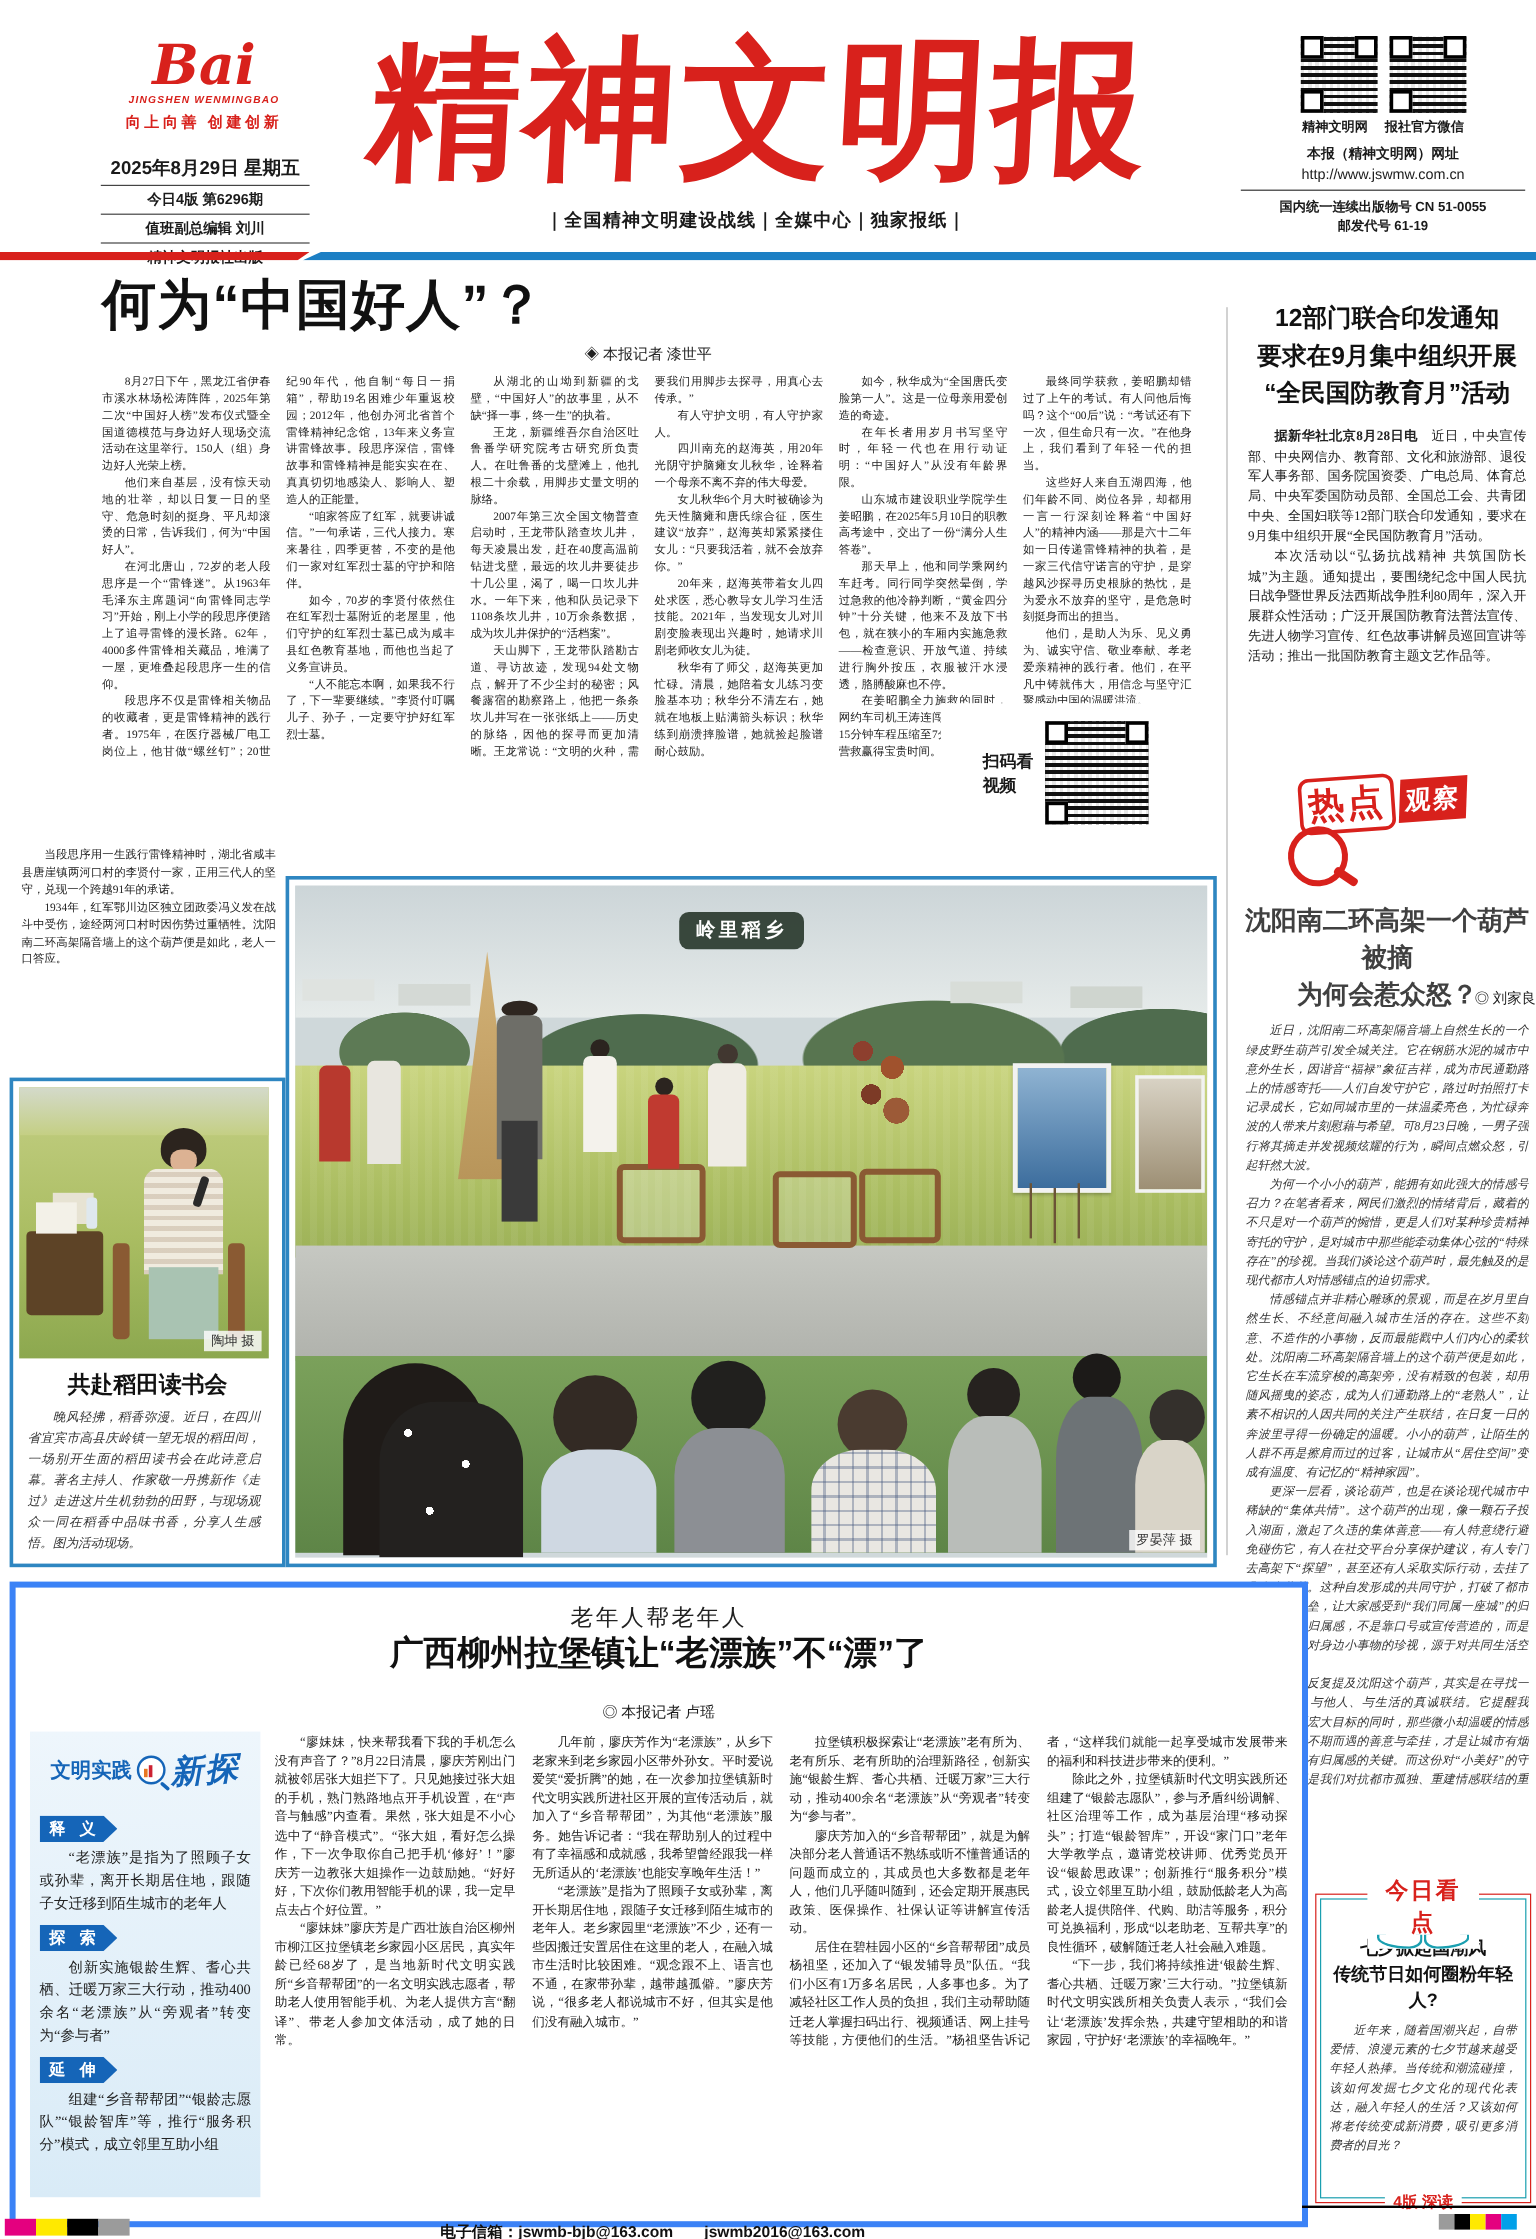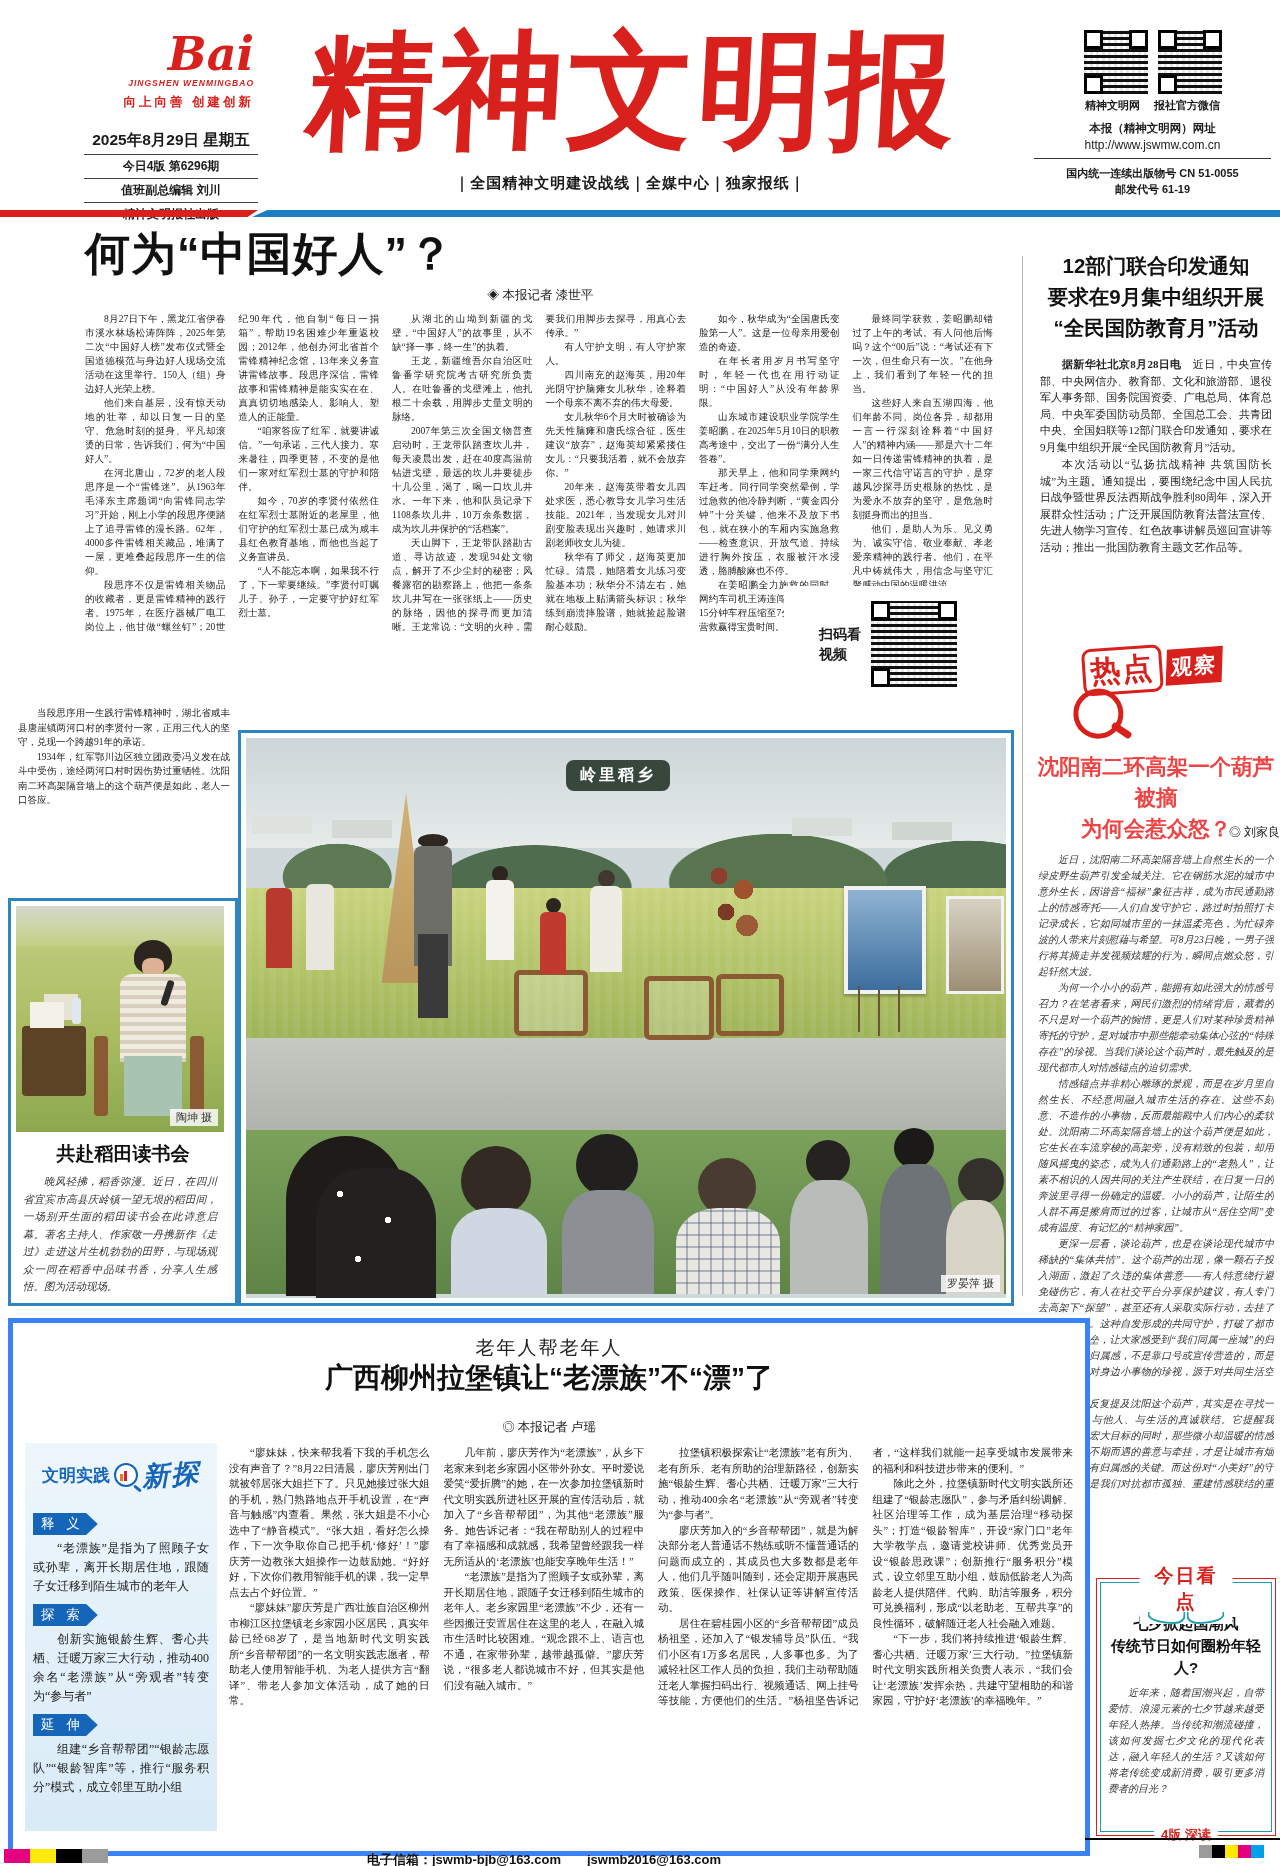--- a/index.html
+++ b/index.html
@@ -4,21 +4,21 @@
 <style>
   html,body{margin:0;padding:0;background:#fff;}
   .page{position:relative;width:1280px;height:1866px;background:#fff;overflow:hidden;
         font-family:"Liberation Serif",serif;color:#1a1a1a;}
   .abs{position:absolute;}
   .kai{font-family:"DejaVu Serif",serif;font-style:italic;}
   .just{text-align:justify;text-justify:inter-character;font-family:Liberation Serif, serif;}
   .para{margin:0;text-indent:2em;}
 
   
-  #logo{left:86px;top:30px;width:168px;text-align:right;}
+  #logo{left:86px;top:30px;width:168px;text-align:center;}
   #logo .script{font-family:"DejaVu Serif",serif;font-style:italic;font-weight:bold;
                 font-size:46px;color:#d8211c;line-height:48px;}
   #logo .lsub{font-family:"Liberation Sans",sans-serif;font-style:italic;font-weight:bold;
               font-size:8.5px;color:#d8211c;letter-spacing:1px;}
   #logo .slogan{font-family:"Liberation Sans",sans-serif;font-weight:bold;font-size:12.5px;
                 color:#d8211c;letter-spacing:3px;margin-top:6px;}
   #datebox{left:84px;top:128px;width:174px;text-align:center;font-family:"Liberation Sans",sans-serif;}
   #datebox .r1{font-size:15.5px;font-weight:bold;padding:2px 0 3px;}
   #datebox .r{font-size:12px;font-weight:bold;border-top:1px solid #444;padding:3px 0;}
   #paper-title{left:250px;top:10px;width:765px;height:160px;text-align:center;
@@ -67,21 +67,21 @@
   .hb-row{display:flex;align-items:center;gap:4px;}
   .hb1{font-family:"Liberation Sans",sans-serif;font-weight:bold;font-size:30px;color:#d8211c;
        border:3px solid #d8211c;border-radius:9px;padding:0 5px;background:#fff;letter-spacing:2px;}
   .hb2{font-family:"Liberation Sans",sans-serif;font-weight:bold;font-size:21px;color:#fff;
        background:#d8211c;padding:4px 5px;letter-spacing:2px;transform:skewX(-6deg);}
   .lens{position:absolute;left:-12px;top:40px;width:40px;height:40px;border:5px solid #d8211c;
         border-radius:50%;background:transparent;}
   .lens-handle{position:absolute;left:24px;top:80px;width:22px;height:7px;background:#d8211c;
                transform:rotate(38deg);border-radius:3px;}
   #hotspot-headline{left:1032px;top:752px;width:248px;text-align:center;
-                    font-family:"Liberation Sans",sans-serif;font-weight:bold;font-size:21.5px;line-height:31px;color:#ef4444;}
+                    font-family:"Liberation Sans",sans-serif;font-weight:bold;font-size:21.5px;line-height:31px;color:#404040;}
   #hotspot-byline{left:1032px;top:824px;width:248px;text-align:right;font-size:12px;}
   #hotspot-body{left:1038px;top:852px;width:236px;height:706px;font-size:10px;line-height:16px;color:#333;overflow:hidden;}
 
   
   #today-box{left:1096px;top:1578px;width:178px;height:256px;border:1.5px solid #d8211c;background:#fff;}
   #today-inner{position:absolute;left:3px;top:3px;right:3px;bottom:3px;border:1px solid #1a9fb0;}
   #today-badge{position:absolute;left:50%;top:-16px;transform:translateX(-50%);background:#fff;
                padding:0 8px;text-align:center;}
   #today-badge .book{display:flex;justify-content:center;gap:1px;margin-top:-3px;}
   #today-badge .pg{width:34px;height:10px;border:2px solid #1a9fb0;border-top:none;border-radius:0 0 90% 14px/0 0 100% 10px;}
@@ -118,21 +118,21 @@
   #side-brand{display:flex;align-items:center;justify-content:center;gap:4px;margin:8px 0 14px;}
   #side-brand .b1{font-family:"Liberation Sans",sans-serif;font-weight:bold;font-size:17px;color:#1565b8;}
   .mag-icon{position:relative;width:20px;height:20px;border:2.5px solid #1565b8;border-radius:50%;background:#fff;}
   .mag-icon i{position:absolute;bottom:4px;display:block;width:3px;background:#e87722;}
   .mag-icon i.a{left:4px;height:7px;} .mag-icon i.b{left:8px;height:10px;background:#c23;}
   .mag-icon em{position:absolute;right:-6px;bottom:-5px;width:9px;height:3px;background:#1565b8;
                transform:rotate(40deg);border-radius:2px;}
   #side-brand .b2{font-family:"DejaVu Serif",serif;font-style:italic;font-weight:bold;font-size:27px;
                   color:#1565b8;letter-spacing:2px;transform:rotate(-4deg);}
   .side-tag{display:inline-block;background:#1565b8;color:#fff;font-family:"Liberation Sans",sans-serif;
-            font-weight:normal;font-size:13.5px;letter-spacing:4px;padding:2px 14px 2px 8px;margin:6px 0 4px;
+            font-weight:bold;font-size:13.5px;letter-spacing:4px;padding:2px 14px 2px 8px;margin:6px 0 4px;
             clip-path:polygon(0 0,82% 0,100% 50%,82% 100%,0 100%);}
   .side-text{font-size:12px;line-height:19px;color:#222;text-indent:2em;margin:0 0 2px;}
   #practice-cols{position:absolute;left:216px;top:122px;width:844px;height:390px;column-count:4;
                  column-gap:14px;font-size:10.5px;line-height:15.5px;color:#222;overflow:hidden;}
 
   #footer-line{left:8px;top:1851px;width:1072px;text-align:center;
                font-family:"Liberation Sans",sans-serif;font-weight:bold;font-size:13px;color:#111;}
   #rail-endline{left:1085px;top:1838px;width:195px;height:2px;background:#000;}
   .bars{display:flex;gap:0;}
   #bars-left{left:4px;top:1849px;} #bars-left span{width:26px;height:14px;display:block;}

